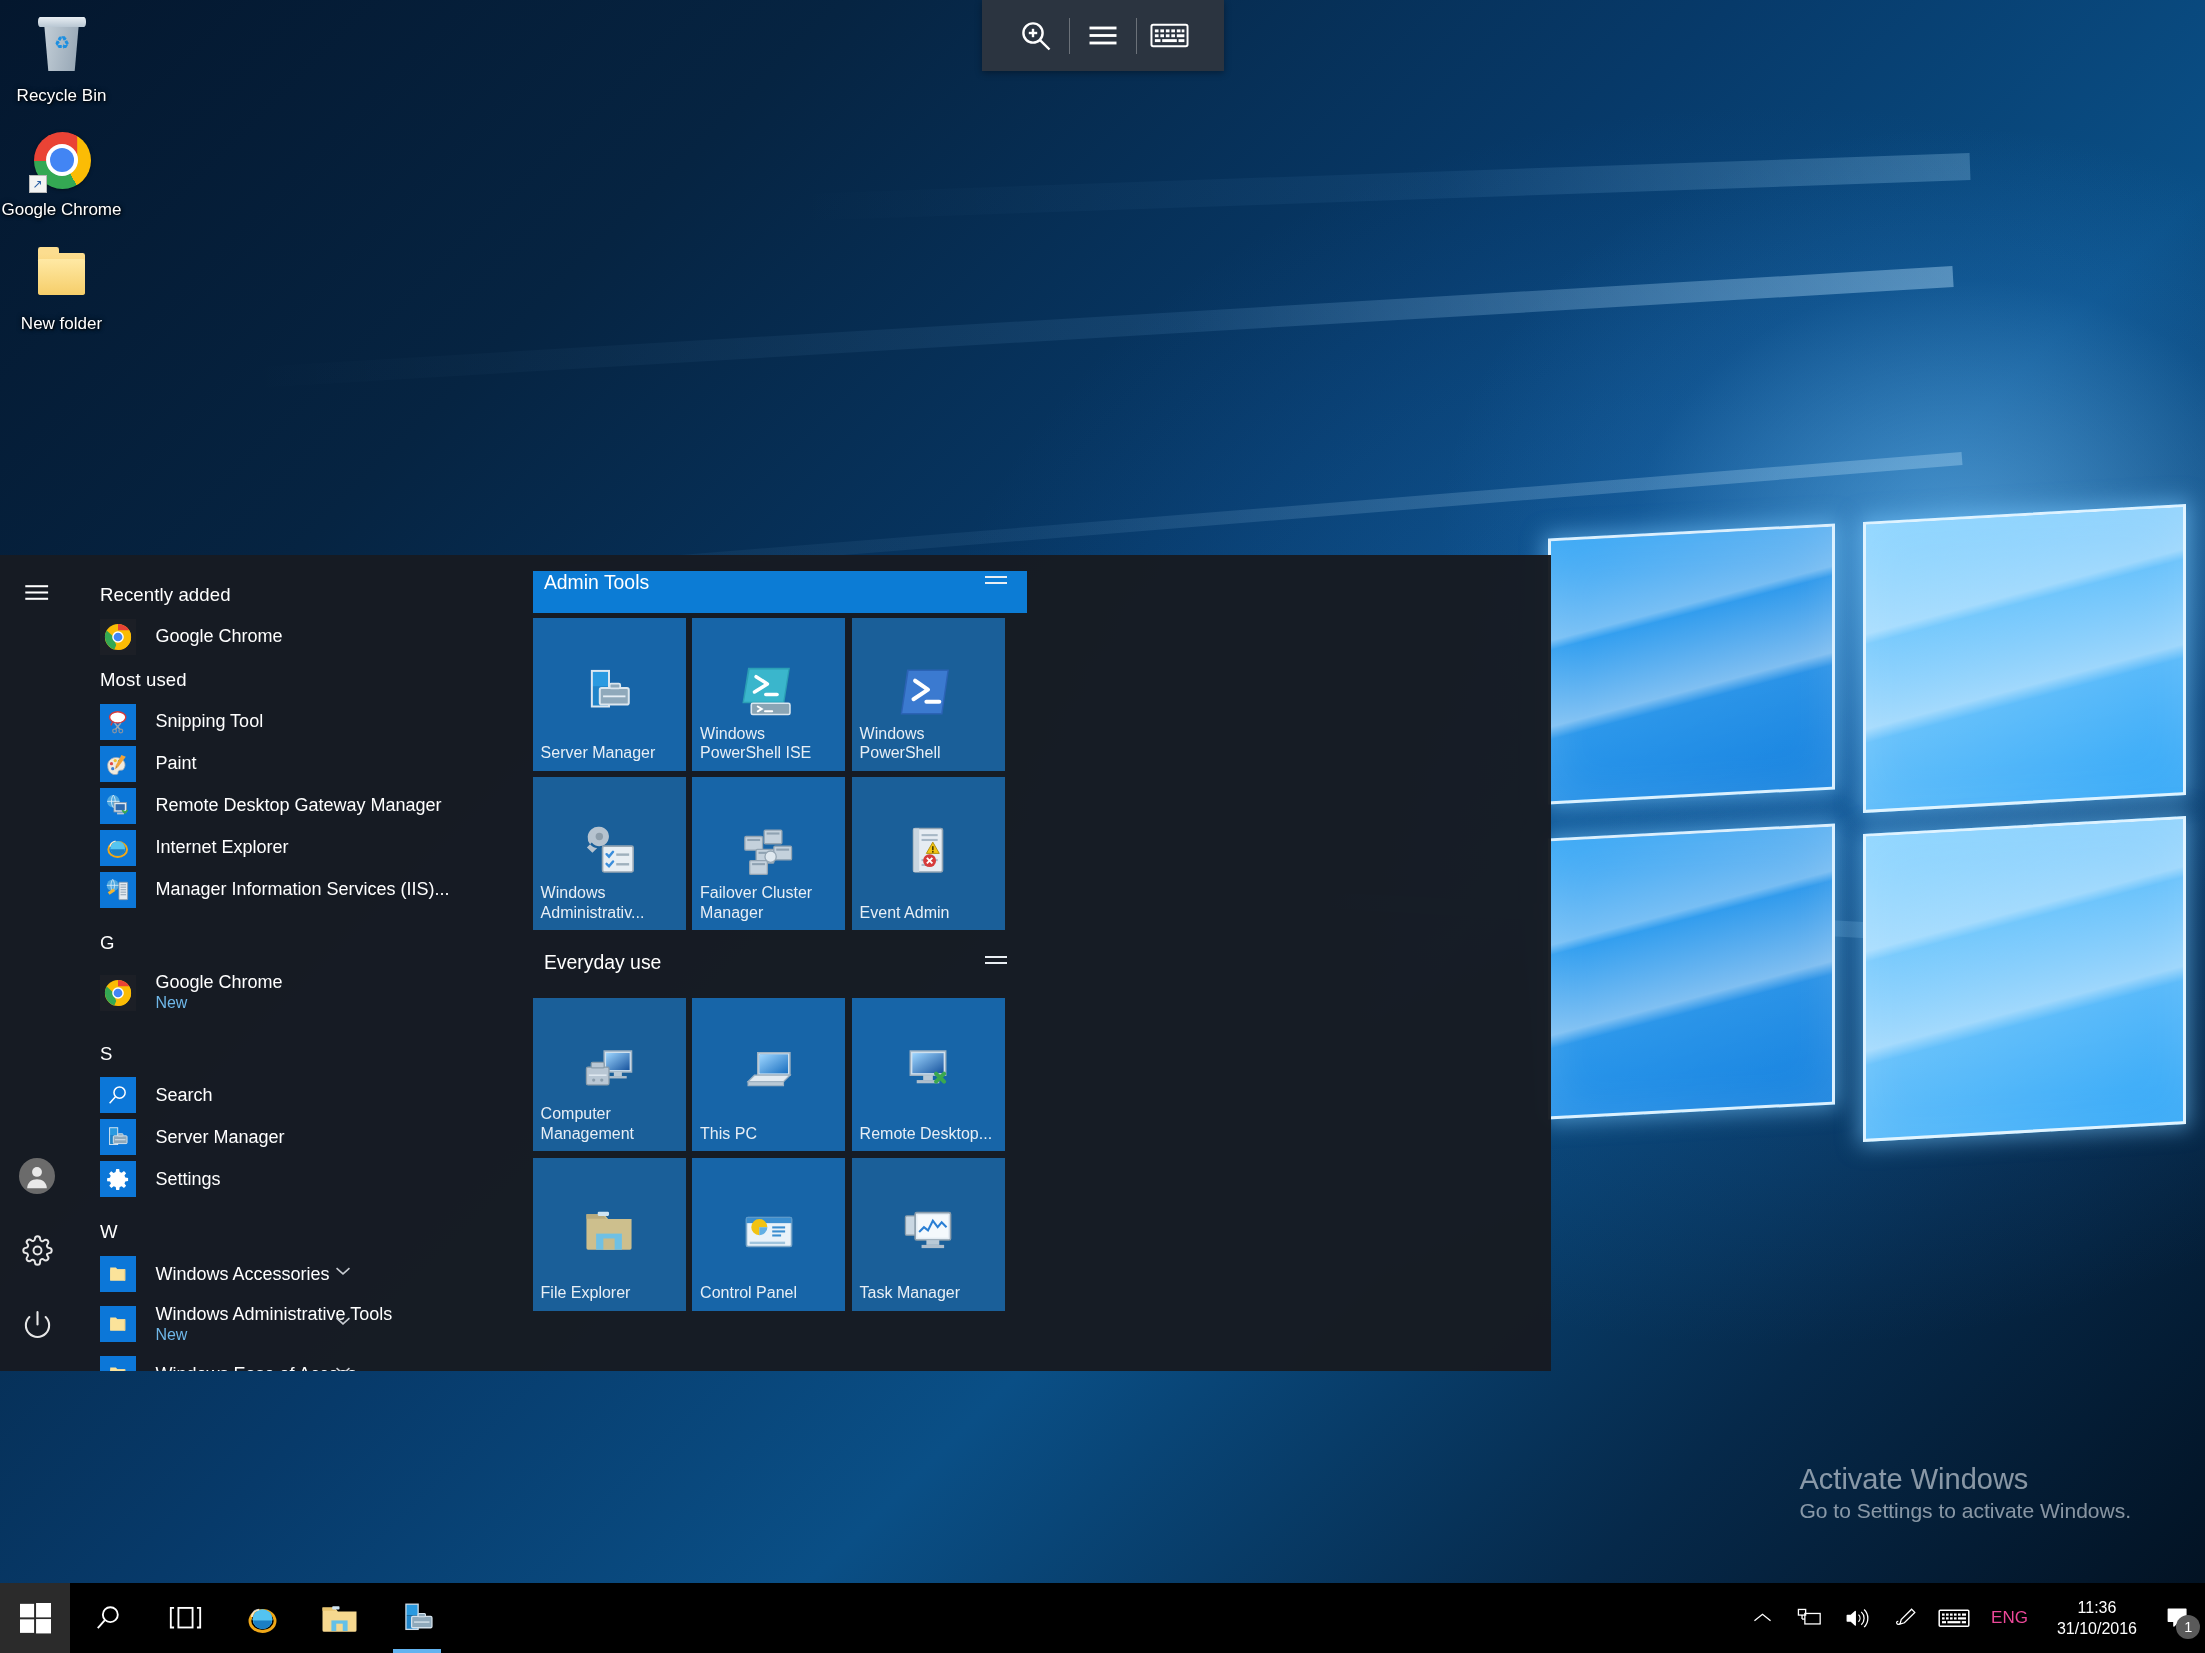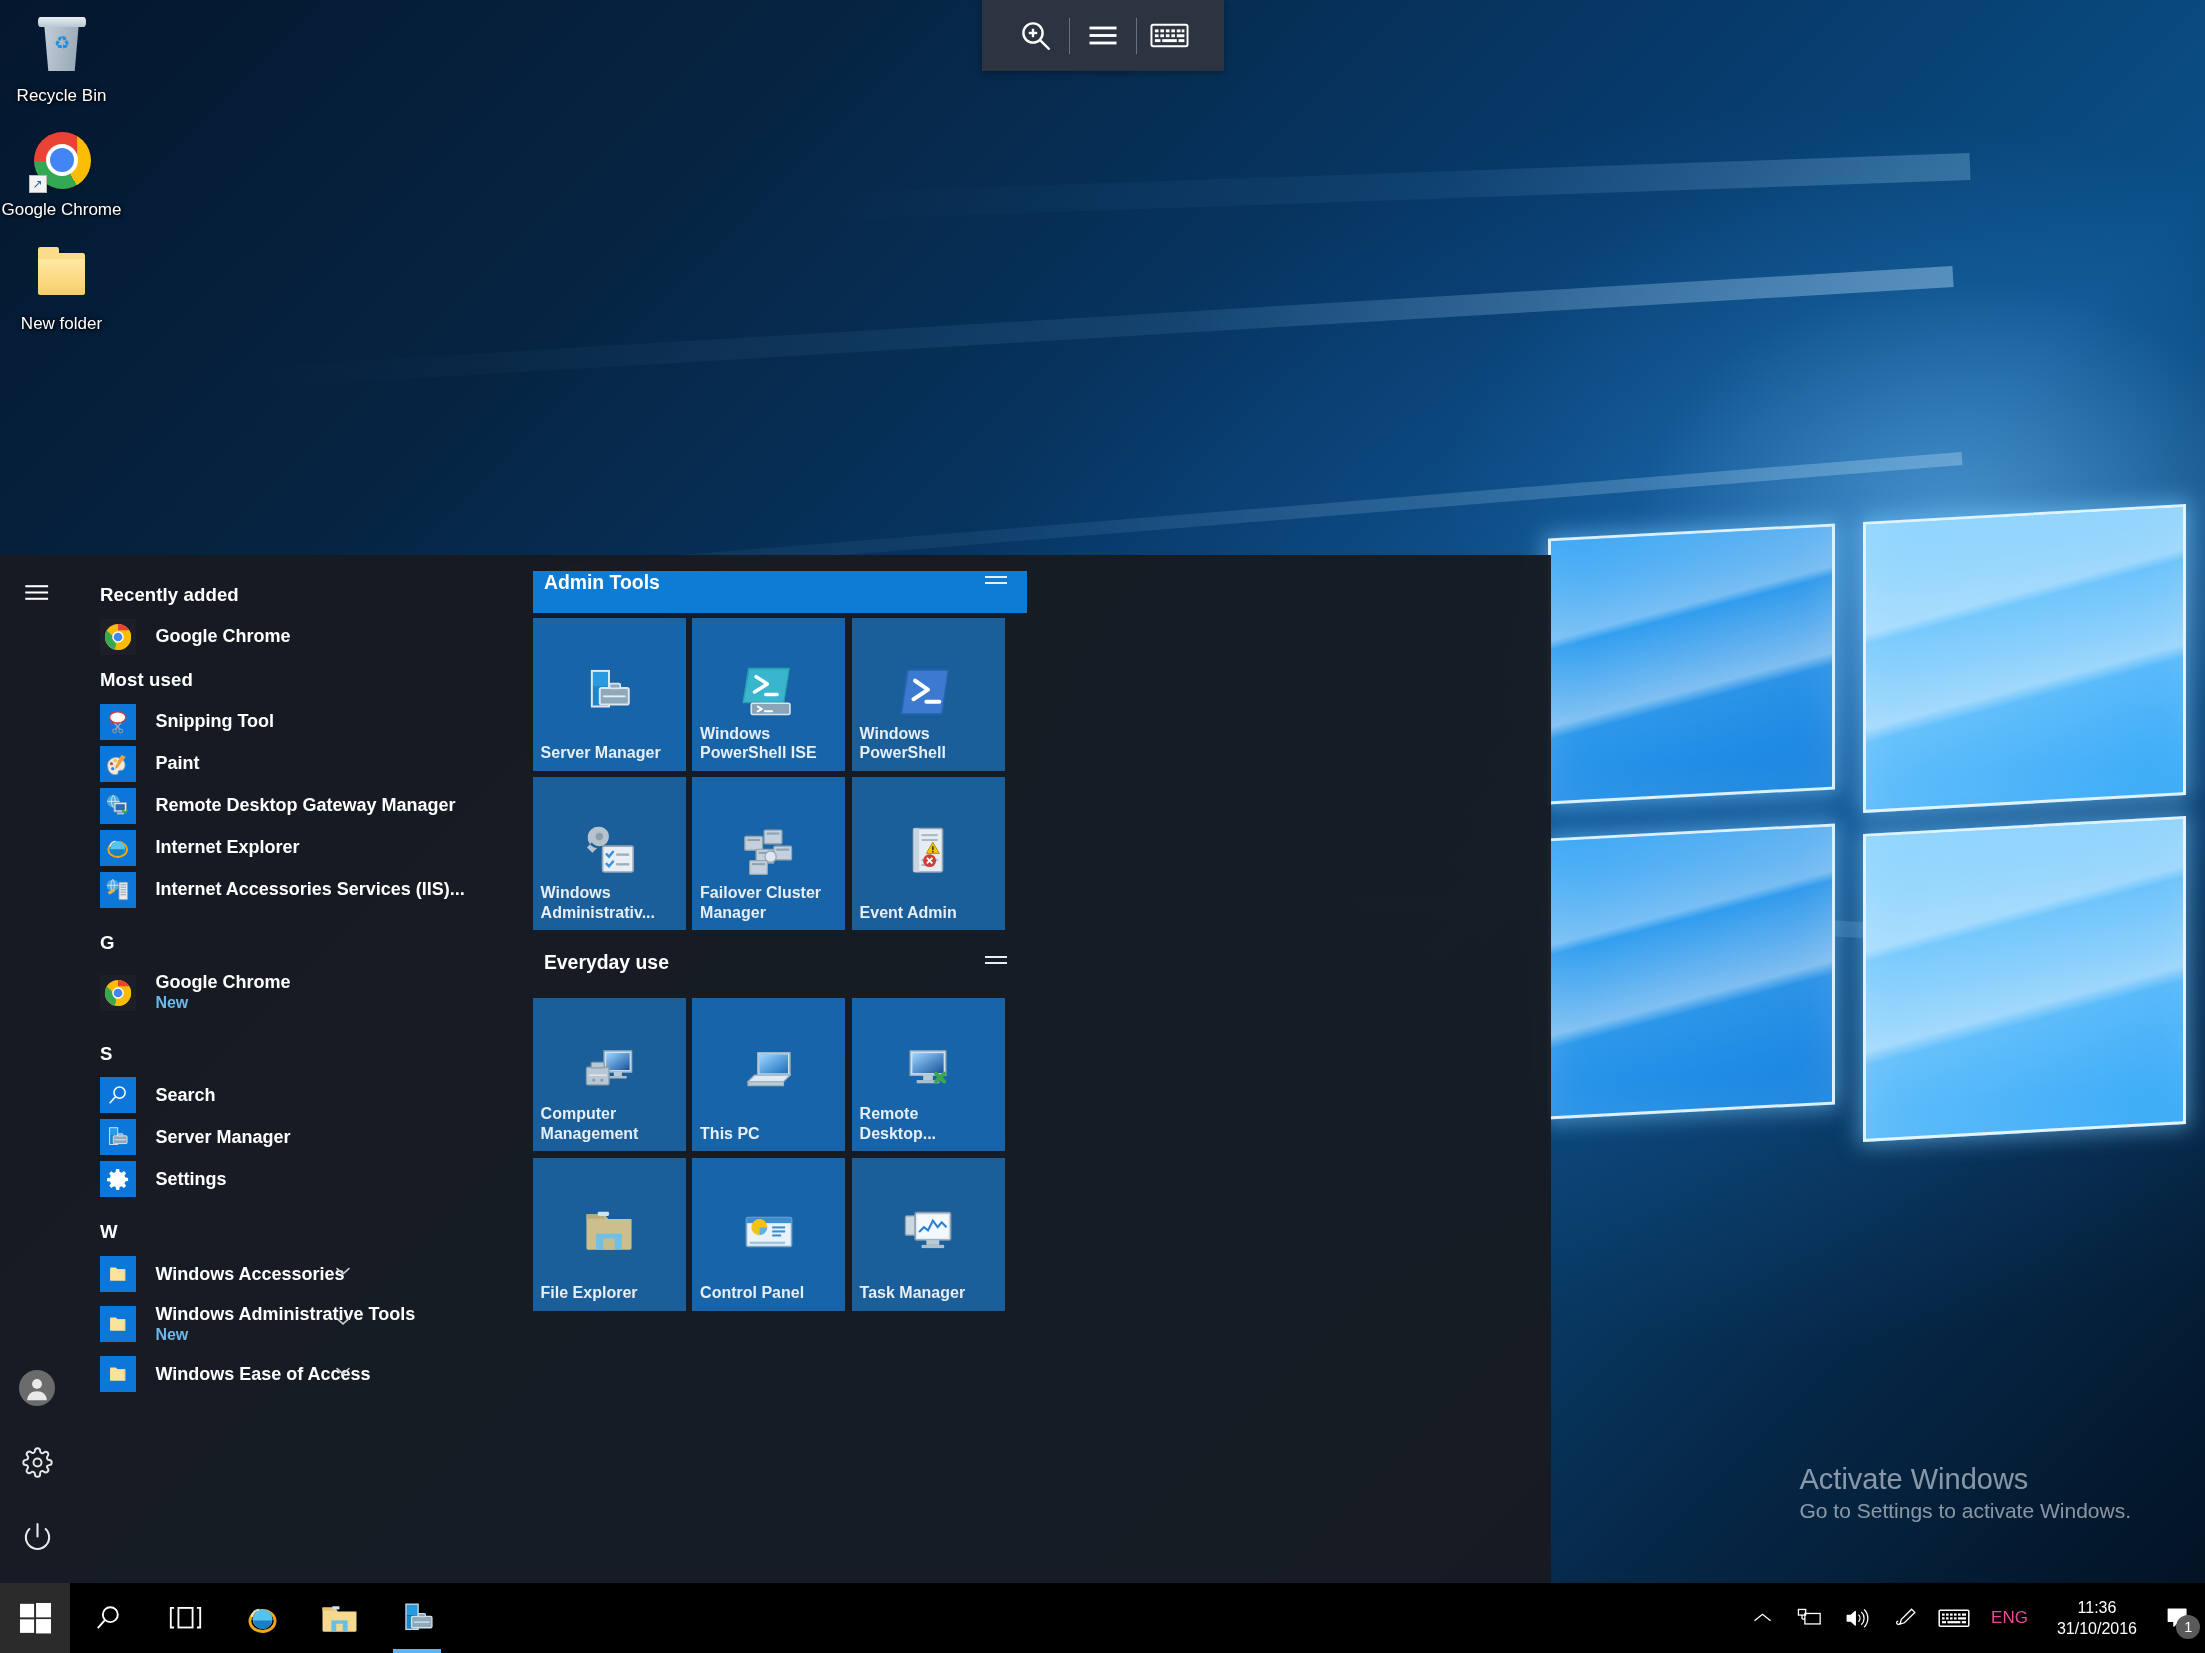--- a/index.html
+++ b/index.html
@@ -120,25 +120,24 @@
     background: #2b3440; display: flex; align-items: center; justify-content: center;
     gap: 0px; box-shadow: 0 1.6px 6.5px rgba(0,0,0,0.35);
   }
   #top-toolbar .tb-btn {
     width: 66px; height: 71px; display: flex; align-items: center; justify-content: center; cursor: pointer;
   }
   #top-toolbar .tb-sep { width: 0.8px; height: 36px; background: rgba(255,255,255,0.30); }
 
   
   #start-menu {
-    position: absolute; left: 0px; top: 555px; width: 1551px; height: 1028px;
+    position: absolute; left: 0px; top: 555px; width: 1551px; height: 816px;
     background: rgba(23,27,34,0.97);
     display: flex;
     overflow: hidden;
-    font-weight: bold;
   }
   
   #rail {
     width: 74px; flex: 0 0 74px; position: relative;
     display: flex; flex-direction: column; align-items: center;
   }
   .rail-btn {
     width: 74px; height: 74px; display: flex; align-items: center; justify-content: center; cursor: pointer;
   }
   #rail-spacer { flex: 1 1 auto; }
@@ -483,21 +482,21 @@
         <g fill="#9fb0bf">
                 <rect x="26.5" y="13" width="9" height="2"></rect>
                 <rect x="26.5" y="17" width="9" height="2"></rect>
         <rect x="26.5" y="21" width="9" height="2"></rect>
                 <rect x="26.5" y="25" width="9" height="2"></rect>
                 <rect x="26.5" y="29" width="9" height="2"></rect>
               </g>
       </svg>
           </div>
           <div class="app-txt">
-            <div class="app-name">Internet Accessories Services (IIS)...</div>
+            <div class="app-name">Manager Information Services (IIS)...</div>
           </div>
         </div>
         <div class="letter-head">G</div>
         <div class="app-row tall">
           <div class="app-ico plain">
             <svg width="32" height="32" viewBox="0 0 44 44">
         <circle cx="22" cy="22" r="18" fill="#fbbc05"></circle>
         <path d="M22 4a18 18 0 0115.6 9H22z" fill="#ea4335"></path>
         <path d="M6.4 13A18 18 0 004 22a18 18 0 0013 17.3L22 27z" fill="#34a853"></path>
         <path d="M37.6 13H22l-5 14 5.6 12.6A18 18 0 0040 22c0-3.3-.9-6.4-2.4-9z" fill="#fbbc05"></path>

